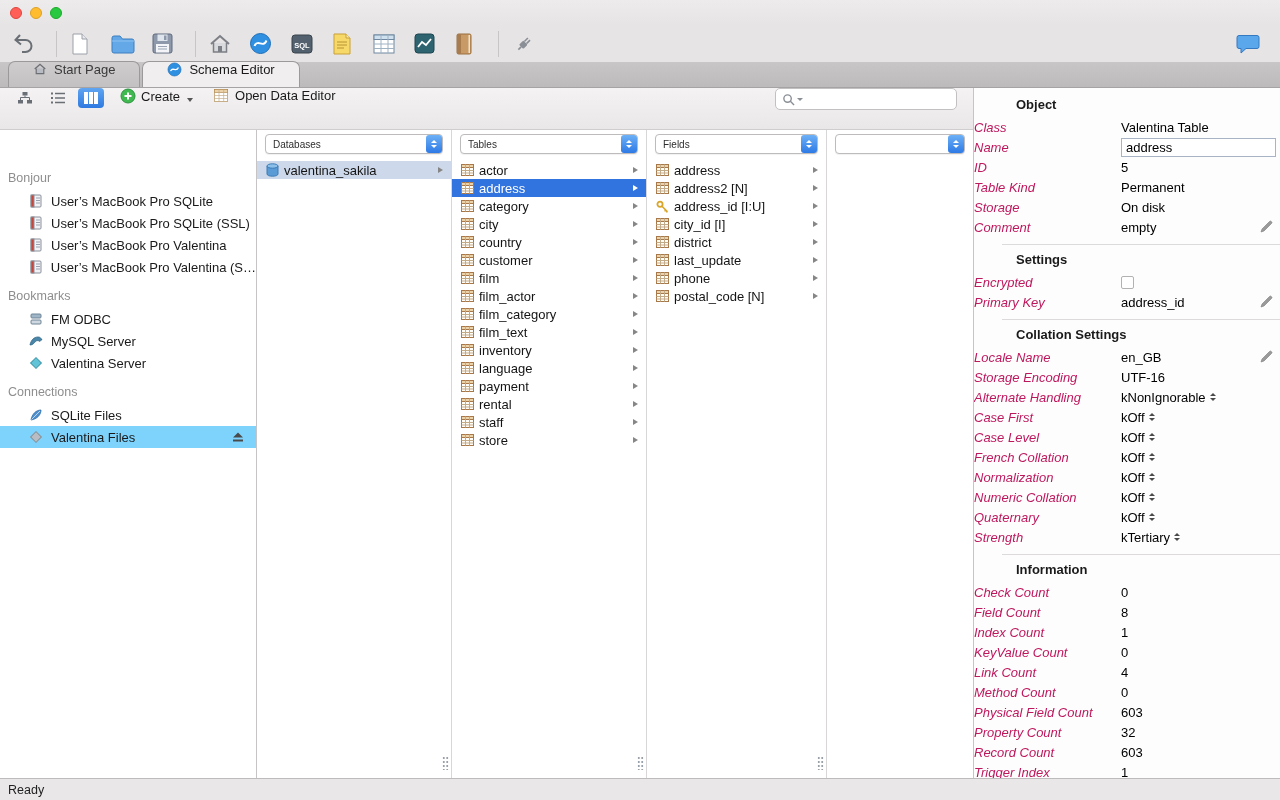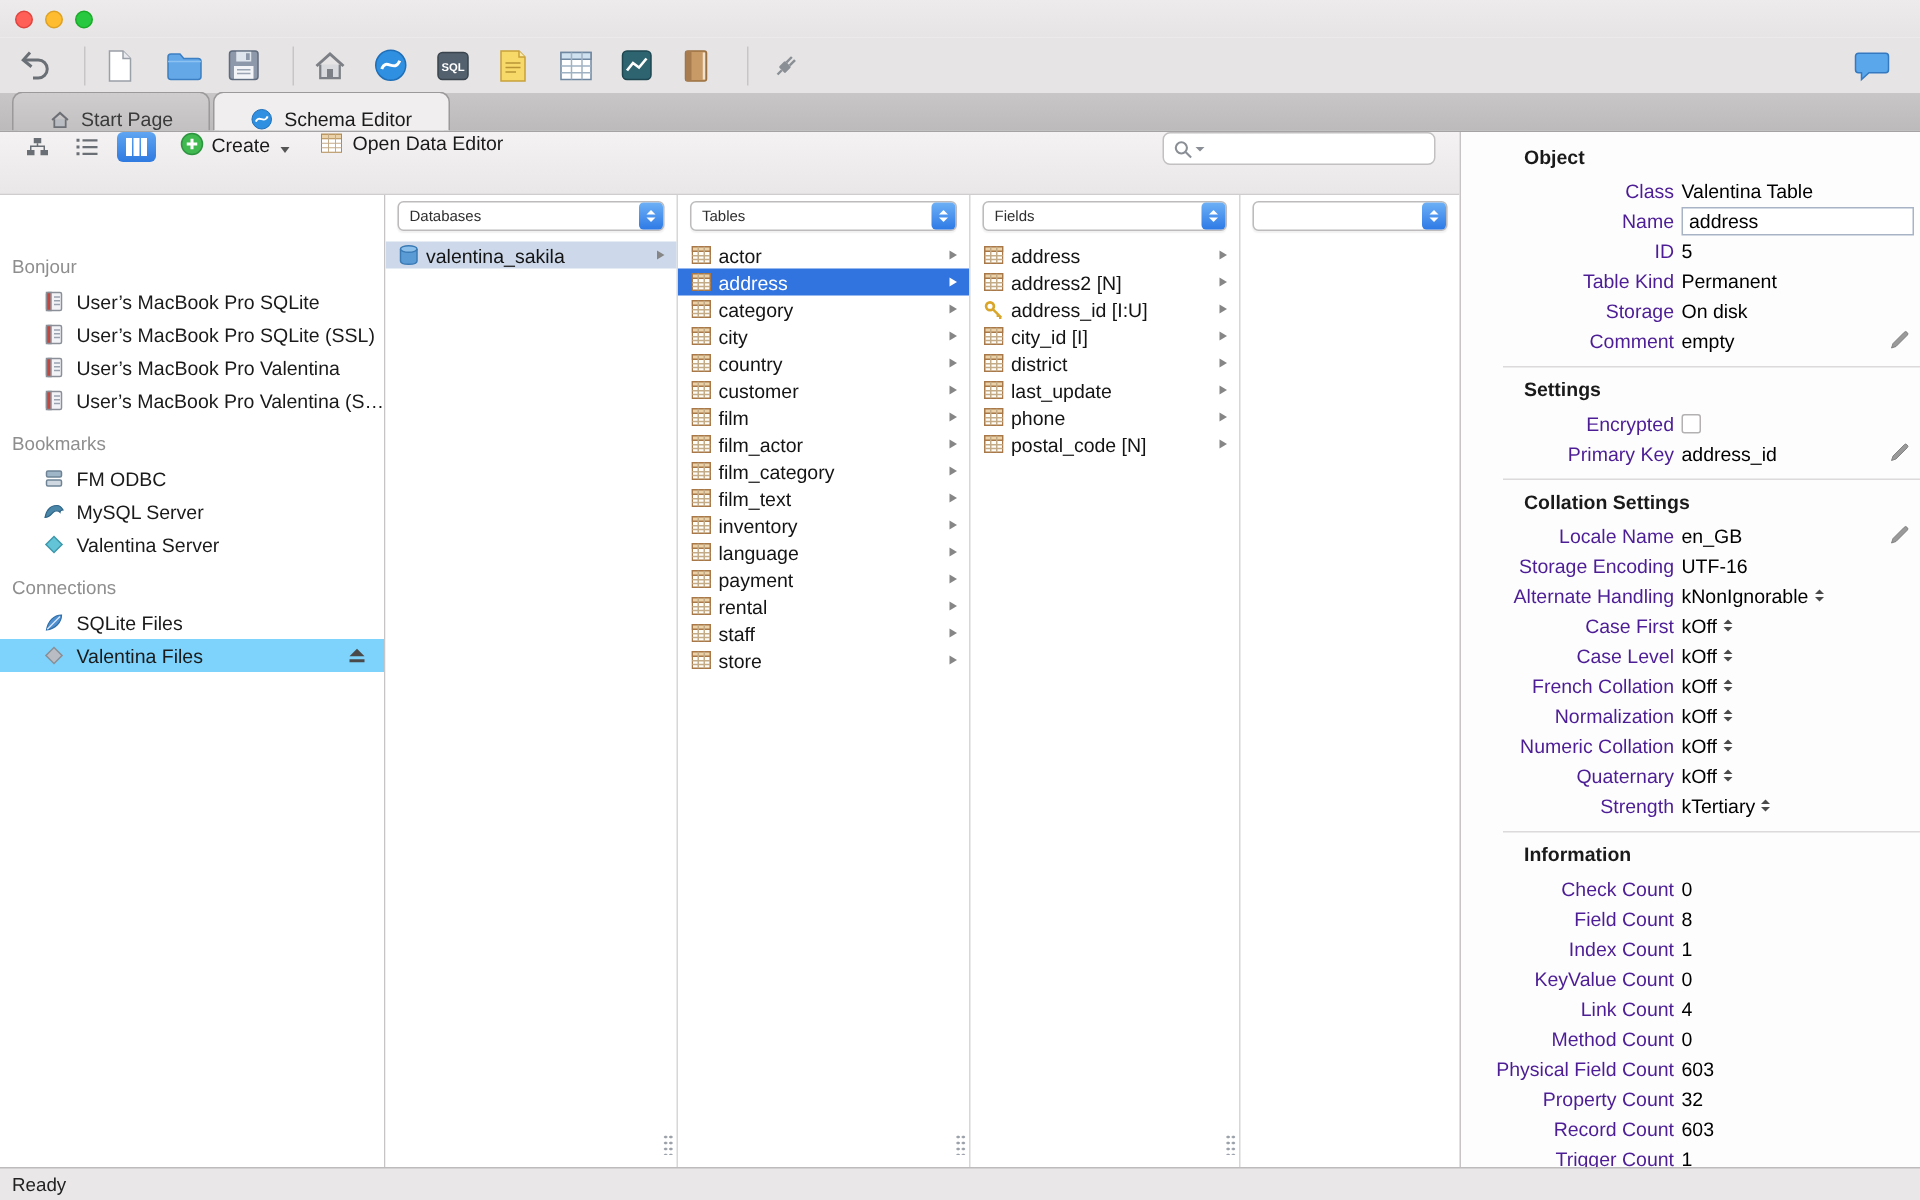--- a/index.html
+++ b/index.html
@@ -12,21 +12,21 @@
   .tl.red    { background:#ff5f57; border:1px solid #e0443e; }
   .tl.yellow { background:#febc2e; border:1px solid #dea123; }
   .tl.green  { background:#28c840; border:1px solid #1aab29; }
 
   .toolbar { height:37px; background:#e6e4e4; display:flex; align-items:center; padding:0 12px; gap:9px; }
   .tbtn { width:32px; height:30px; display:flex; align-items:center; background:none; border:none; }
   .tsep { width:1px; height:26px; background:#c7c5c5; margin:0 3px; }
   .tspacer { flex:1; }
 
   .tabstrip { height:26px; background:linear-gradient(#c8c6c6,#bcbaba); border-bottom:1px solid #a5a3a3; display:flex; align-items:flex-end; padding-left:8px; }
-  .tab { height:26px; display:flex; align-items:flex-end; gap:7px; padding:0 24px; border:1px solid #9b9999; border-bottom:none; border-radius:7px 7px 0 0; }
+  .tab { height:26px; display:flex; align-items:flex-start; gap:7px; padding:0 24px; border:1px solid #9b9999; border-bottom:none; border-radius:7px 7px 0 0; }
   .tab.inactive { background:linear-gradient(#cfcdcd,#c2c0c0); color:#3a3a3a; }
   .tab.active { background:#f0eeee; color:#1a1a1a; margin-left:2px; }
 
   
   .content-row { display:flex; height:690px; }
   .left-pane { width:973px; display:flex; flex-direction:column; flex:none; }
 
   .subtoolbar { height:42px; background:linear-gradient(#f4f2f2,#e9e7e7); border-bottom:1px solid #cfcdcd; display:flex; align-items:flex-start; padding:0 12px; }
   .viewseg { display:flex; gap:7px; align-items:center; margin-right:16px; }
   .vbtn { width:26px; height:20px; display:flex; align-items:center; justify-content:center; border-radius:4px; }
@@ -71,21 +71,21 @@
   .barrow { margin-left:auto; width:0; height:0; border-top:3.5px solid transparent; border-bottom:3.5px solid transparent; border-left:5px solid #868686; }
   .brow.sel-primary .barrow { border-left-color:#fff; }
   .grip { position:absolute; bottom:8px; right:2px; width:7px; height:14px;
           background-image:radial-gradient(circle,#9aa0a8 0.9px,transparent 1.1px); background-size:3.5px 4px; }
 
   
   .inspector { flex:1; border-left:1px solid #c6c4c4; background:#fdfdfd; overflow:hidden; padding-top:2px; }
   .insp-title { font-weight:bold; padding:7px 0 5px 14px;margin-left:28px; }
   .insp-title.later { border-top:1px solid #dcdada; margin-top:7px; }
   .insp-row { height:20px; display:flex; align-items:center; position:relative; padding-right:24px; }
-  .insp-label { width:142px; text-align:right; color:#4c1d95; flex:none; white-space:nowrap; }
+  .insp-label { width:142px; text-align:left; color:#be185d; flex:none; white-space:nowrap;font-style:italic; }
   .insp-value { margin-left:5px; color:#000; display:flex; align-items:center; white-space:nowrap; }
   .insp-input { margin-left:5px; width:155px; height:19px; border:1px solid #a8b4c6; font:13px "Liberation Sans",sans-serif; padding:0 4px; background:#fff; }
   .insp-checkbox { margin-left:5px; width:13px; height:13px; border:1px solid #b3b1b1; background:#fff; border-radius:2px; }
   .sel-arrows { display:inline-flex; flex-direction:column; gap:1.5px; margin-left:4px; }
   .sel-arrows i { display:block; width:0; height:0; }
   .sel-arrows .up { border-left:3px solid transparent; border-right:3px solid transparent; border-bottom:3.5px solid #4a4a4a; }
   .sel-arrows .dn { border-left:3px solid transparent; border-right:3px solid transparent; border-top:3.5px solid #4a4a4a; }
   .pencil { position:absolute; right:7px; top:3px; display:flex; }
 
   .statusbar { height:22px; background:#e9e7e7; border-top:1px solid #bdbbbb; display:flex; align-items:center; padding-left:8px; font-size:12.5px; color:#222; }
@@ -933,21 +933,21 @@
       </div>
       <div class="insp-row">
         <span class="insp-label">Property Count</span>
         <span class="insp-value">32</span>
       </div>
       <div class="insp-row">
         <span class="insp-label">Record Count</span>
         <span class="insp-value">603</span>
       </div>
       <div class="insp-row">
-        <span class="insp-label">Trigger Count</span>
+        <span class="insp-label">Trigger Index</span>
         <span class="insp-value">1</span>
       </div>
     </div>
 </div>
 
 <div class="statusbar">
   <span>Ready</span>
 </div>
 
 </body></html>

